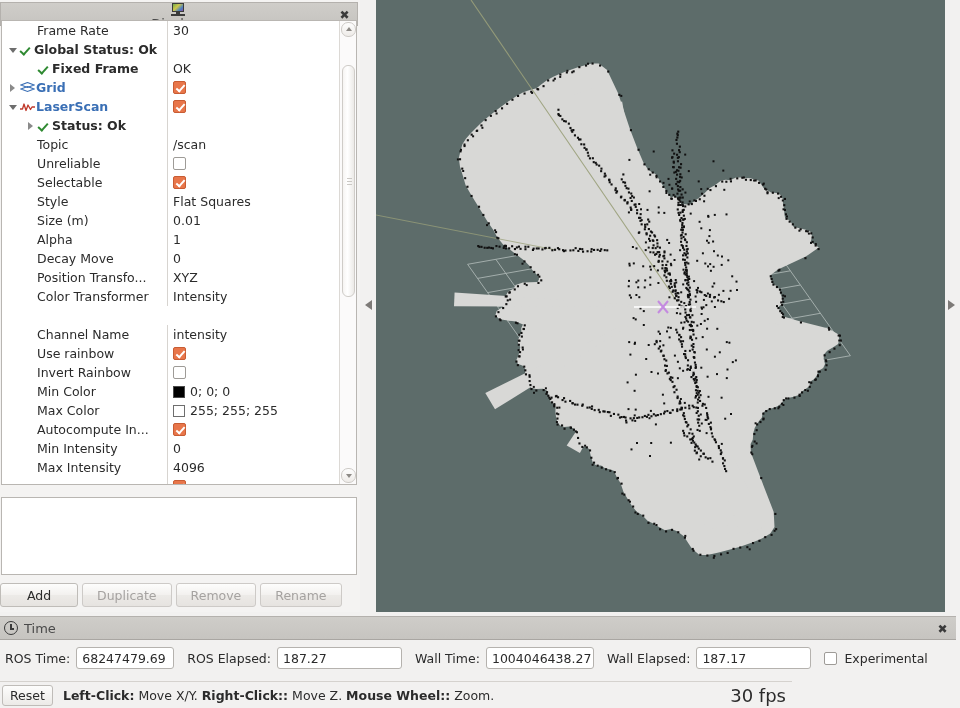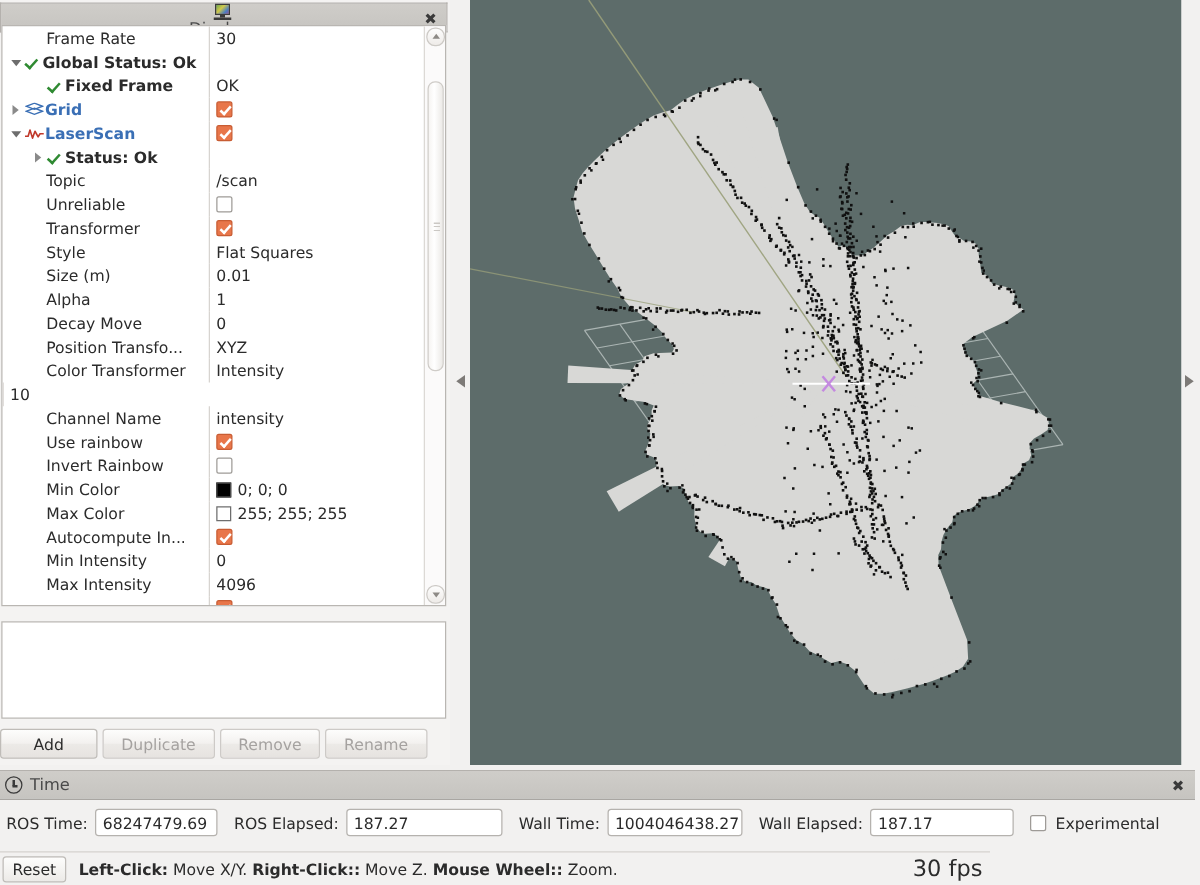--- a/index.html
+++ b/index.html
@@ -451,21 +451,21 @@
               <span class="tlabel">Unreliable</span>
             </div>
             <div class="tvalue">
               <span class="cbox"></span>
             </div>
           </div>
           <div class="trow">
             <div class="tname">
               <span class="indent" style="width: 22px;"></span>
               <span class="twist "></span>
-              <span class="tlabel">Transformer</span>
+              <span class="tlabel">Selectable</span>
             </div>
             <div class="tvalue">
               <span class="cbox on"></span>
             </div>
           </div>
           <div class="trow">
             <div class="tname">
               <span class="indent" style="width: 22px;"></span>
               <span class="twist "></span>
               <span class="tlabel">Style</span>
@@ -518,23 +518,20 @@
             <div class="tname">
               <span class="indent" style="width: 22px;"></span>
               <span class="twist "></span>
               <span class="tlabel">Color Transformer</span>
             </div>
             <div class="tvalue">
               <span class="tval">Intensity</span>
             </div>
           </div>
           <div class="trow">
-            <div class="tvalue">
-              <span class="tval">10</span>
-            </div>
           </div>
           <div class="trow">
             <div class="tname">
               <span class="indent" style="width: 22px;"></span>
               <span class="twist "></span>
               <span class="tlabel">Channel Name</span>
             </div>
             <div class="tvalue">
               <span class="tval">intensity</span>
             </div>

